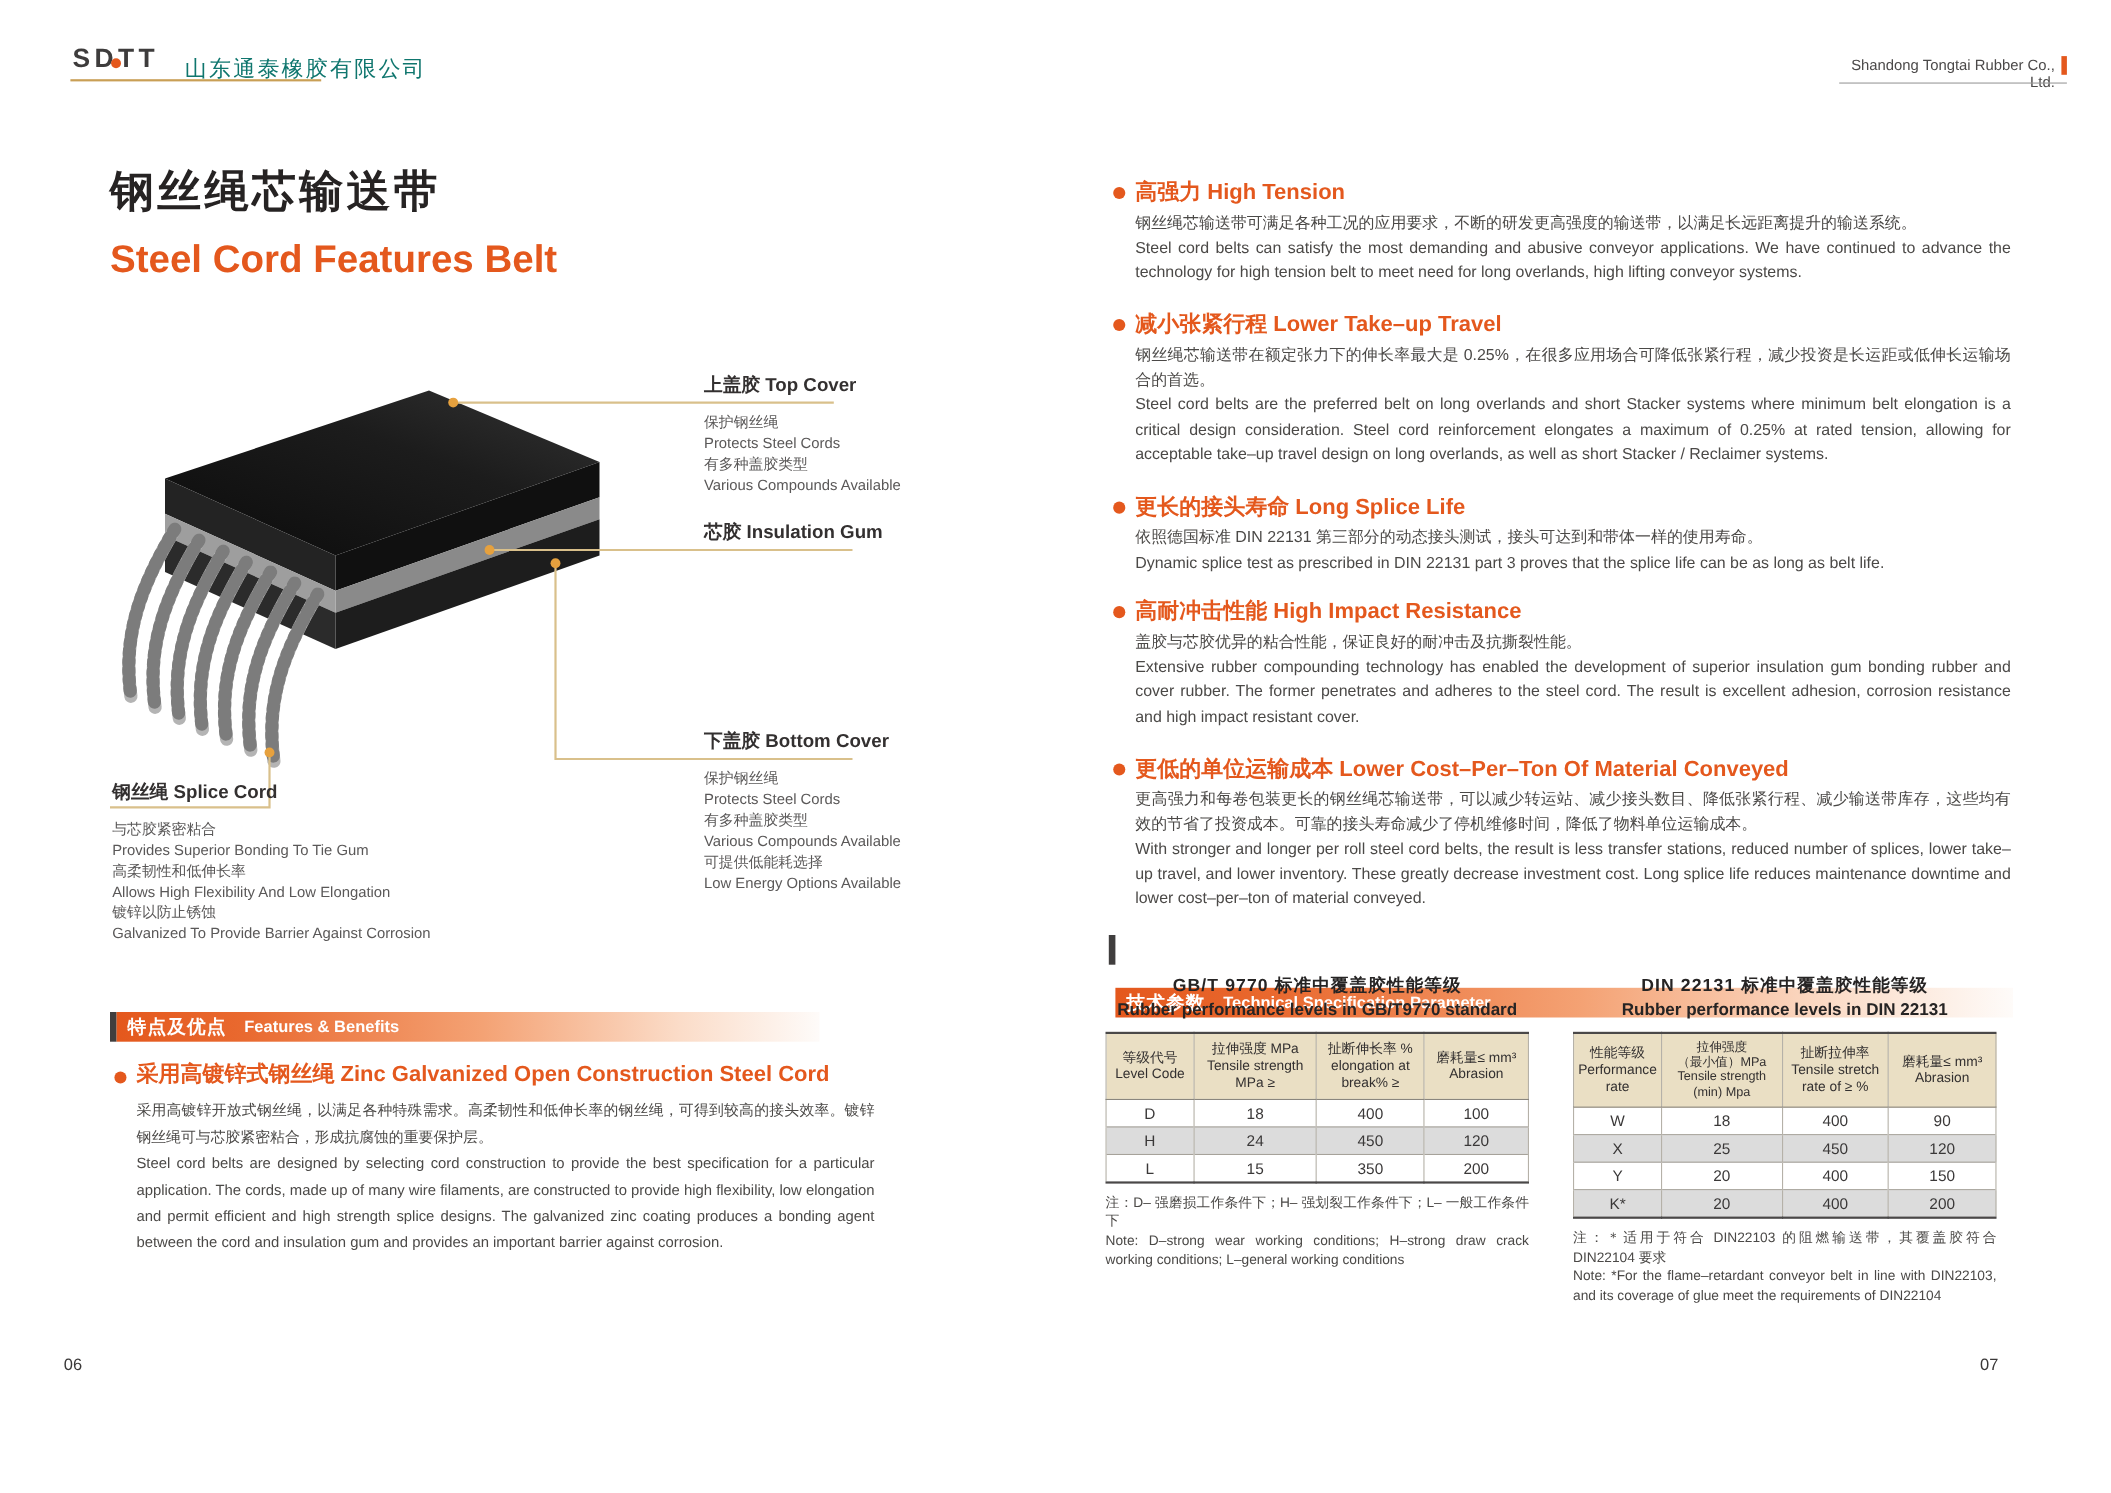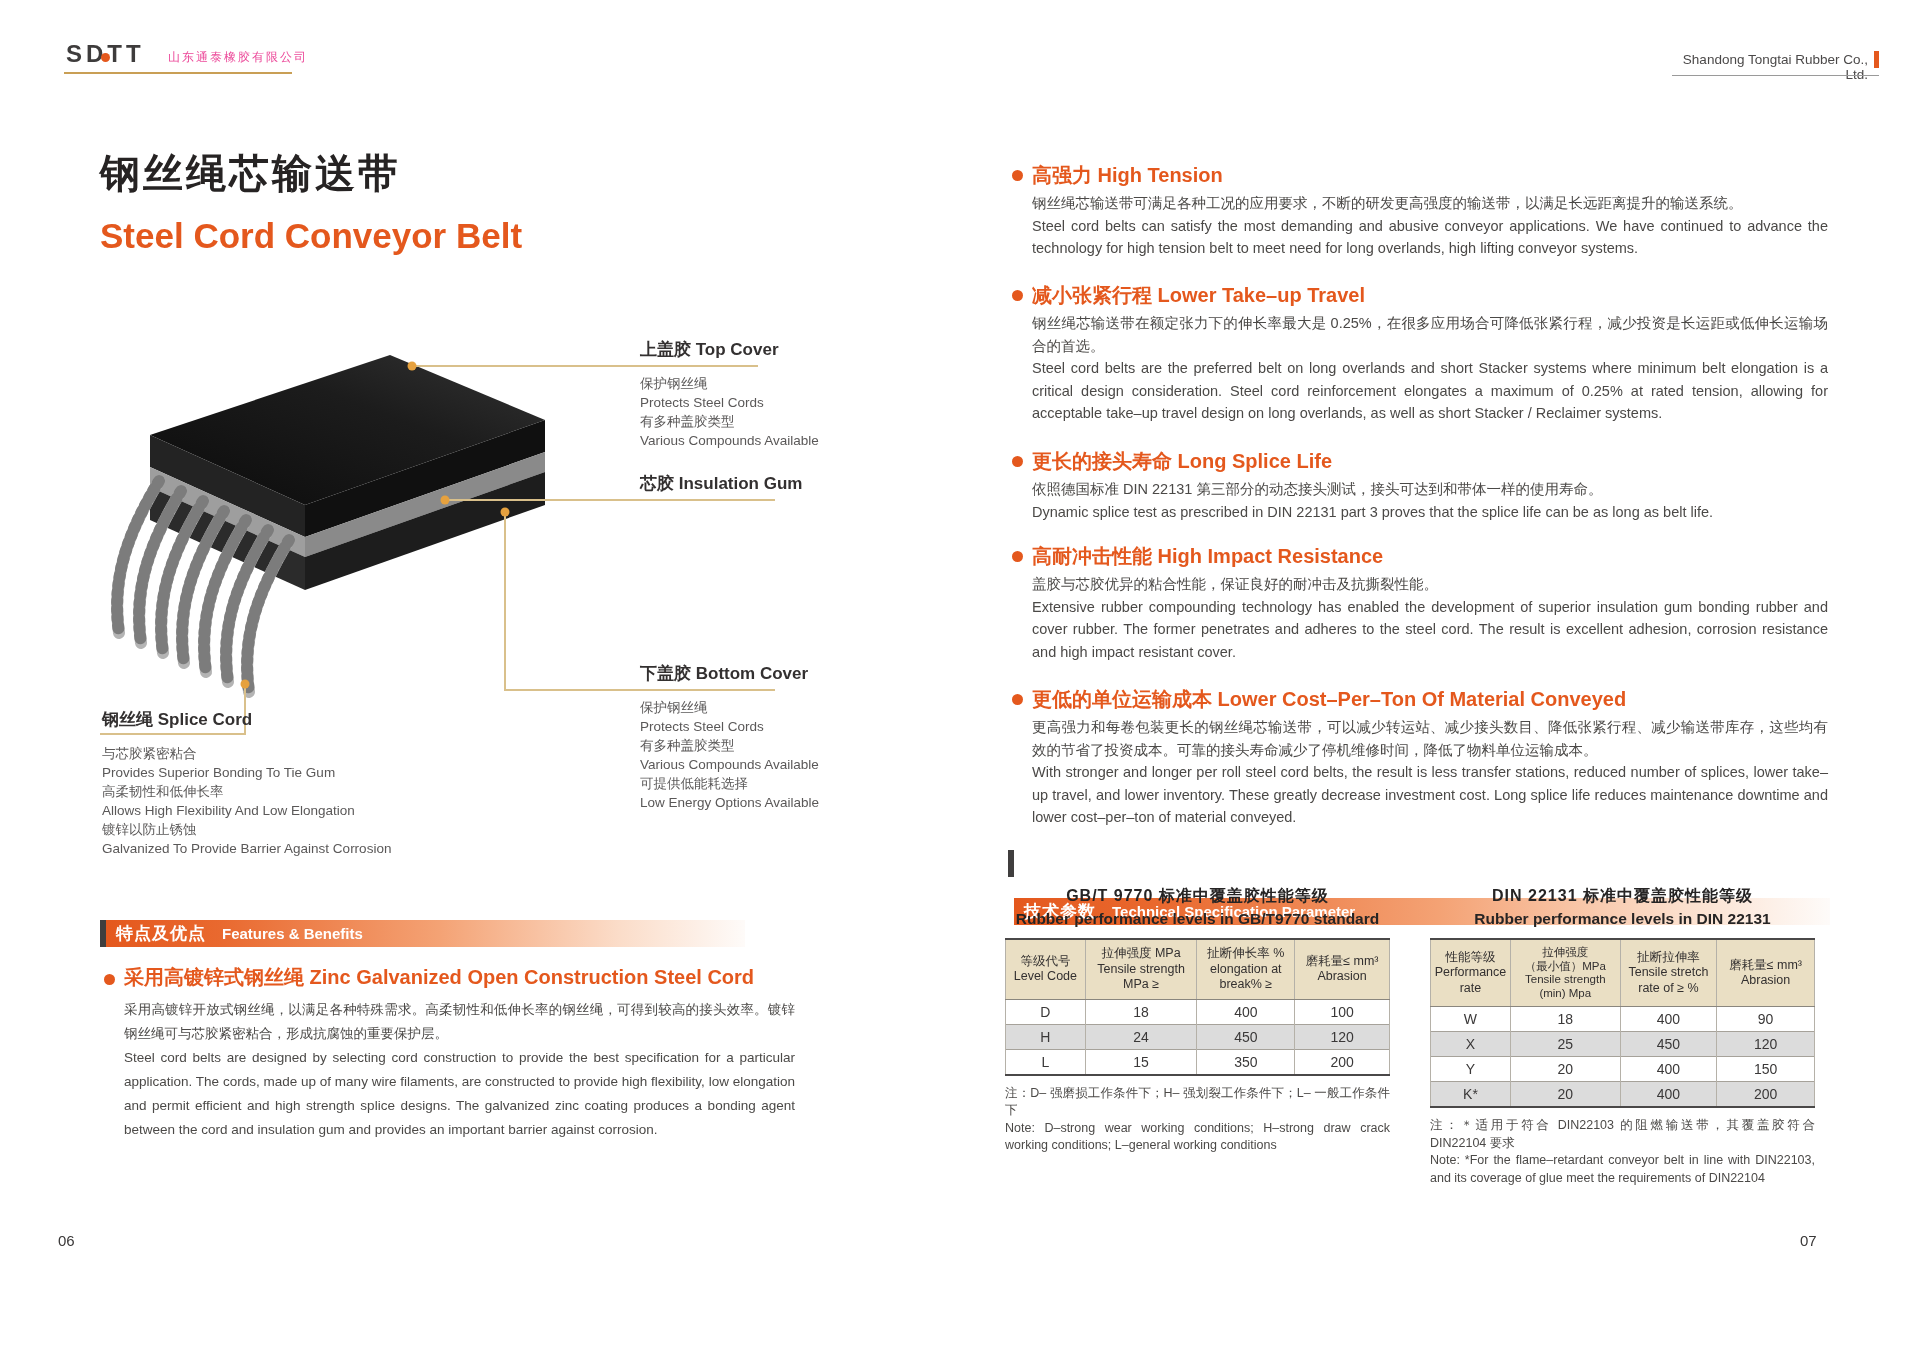--- a/index.html
+++ b/index.html
@@ -3,21 +3,21 @@
 <meta charset="utf-8">
 <style>
   html,body{margin:0;padding:0;background:#ffffff;}
   .canvas{position:relative;width:1919px;height:1357px;background:#ffffff;overflow:hidden;
           font-family:"Liberation Sans","DejaVu Sans",sans-serif;color:#3a3838;}
   .abs{position:absolute;}
 
   
   .logo-abbr{font-size:24px;font-weight:900;letter-spacing:4px;color:#3e3c3c;}
   .logo-dot{width:9px;height:9px;border-radius:50%;background:#e4581d;}
-  .logo-cn{font-size:12px;letter-spacing:2px;color:#ec4899;}
+  .logo-cn{font-size:20px;letter-spacing:2px;color:#0f766e;}
   .logo-underline{height:2px;background:#c99f55;}
   .company-en{font-size:13.5px;color:#4b4949;}
   .header-orange-bar{width:5px;height:17px;background:#e4581d;}
   .header-line{height:1px;background:#9a9a9a;}
 
   
   .title-cn{font-size:40px;font-weight:bold;color:#262323;letter-spacing:3px;}
   .title-en{font-size:35px;font-weight:bold;color:#e4581d;}
 
   
@@ -69,21 +69,21 @@
   </div>
   <div class="abs logo-dot" style="left:101px;top:53px;"></div>
   <div class="abs logo-cn" style="left:168px;top:49px;">山东通泰橡胶有限公司</div>
   <div class="abs logo-underline" style="left:64px;top:72px;width:228px;"></div>
 
   <div class="abs company-en" style="left:1672px;top:52px;width:196px;text-align:right;">Shandong Tongtai Rubber Co., Ltd.</div>
   <div class="abs header-orange-bar" style="left:1874px;top:51px;"></div>
   <div class="abs header-line" style="left:1672px;top:75px;width:207px;"></div>
 
   <div class="abs title-cn" style="left:100px;top:146px;">钢丝绳芯输送带</div>
-  <div class="abs title-en" style="left:100px;top:216px;">Steel Cord Conveyor Belt</div>
+  <div class="abs title-en" style="left:100px;top:216px;">Steel Cord Features Belt</div>
 
 
   <svg class="abs" style="left:85px;top:320px;" width="480" height="400" viewBox="0 0 480 400">
     <defs>
       <linearGradient id="gTop" x1="0" y1="1" x2="1" y2="0">
         <stop offset="0" stop-color="#0b0b0b"></stop>
         <stop offset="0.6" stop-color="#1c1c1c"></stop>
         <stop offset="1" stop-color="#343434"></stop>
       </linearGradient>
     </defs>

